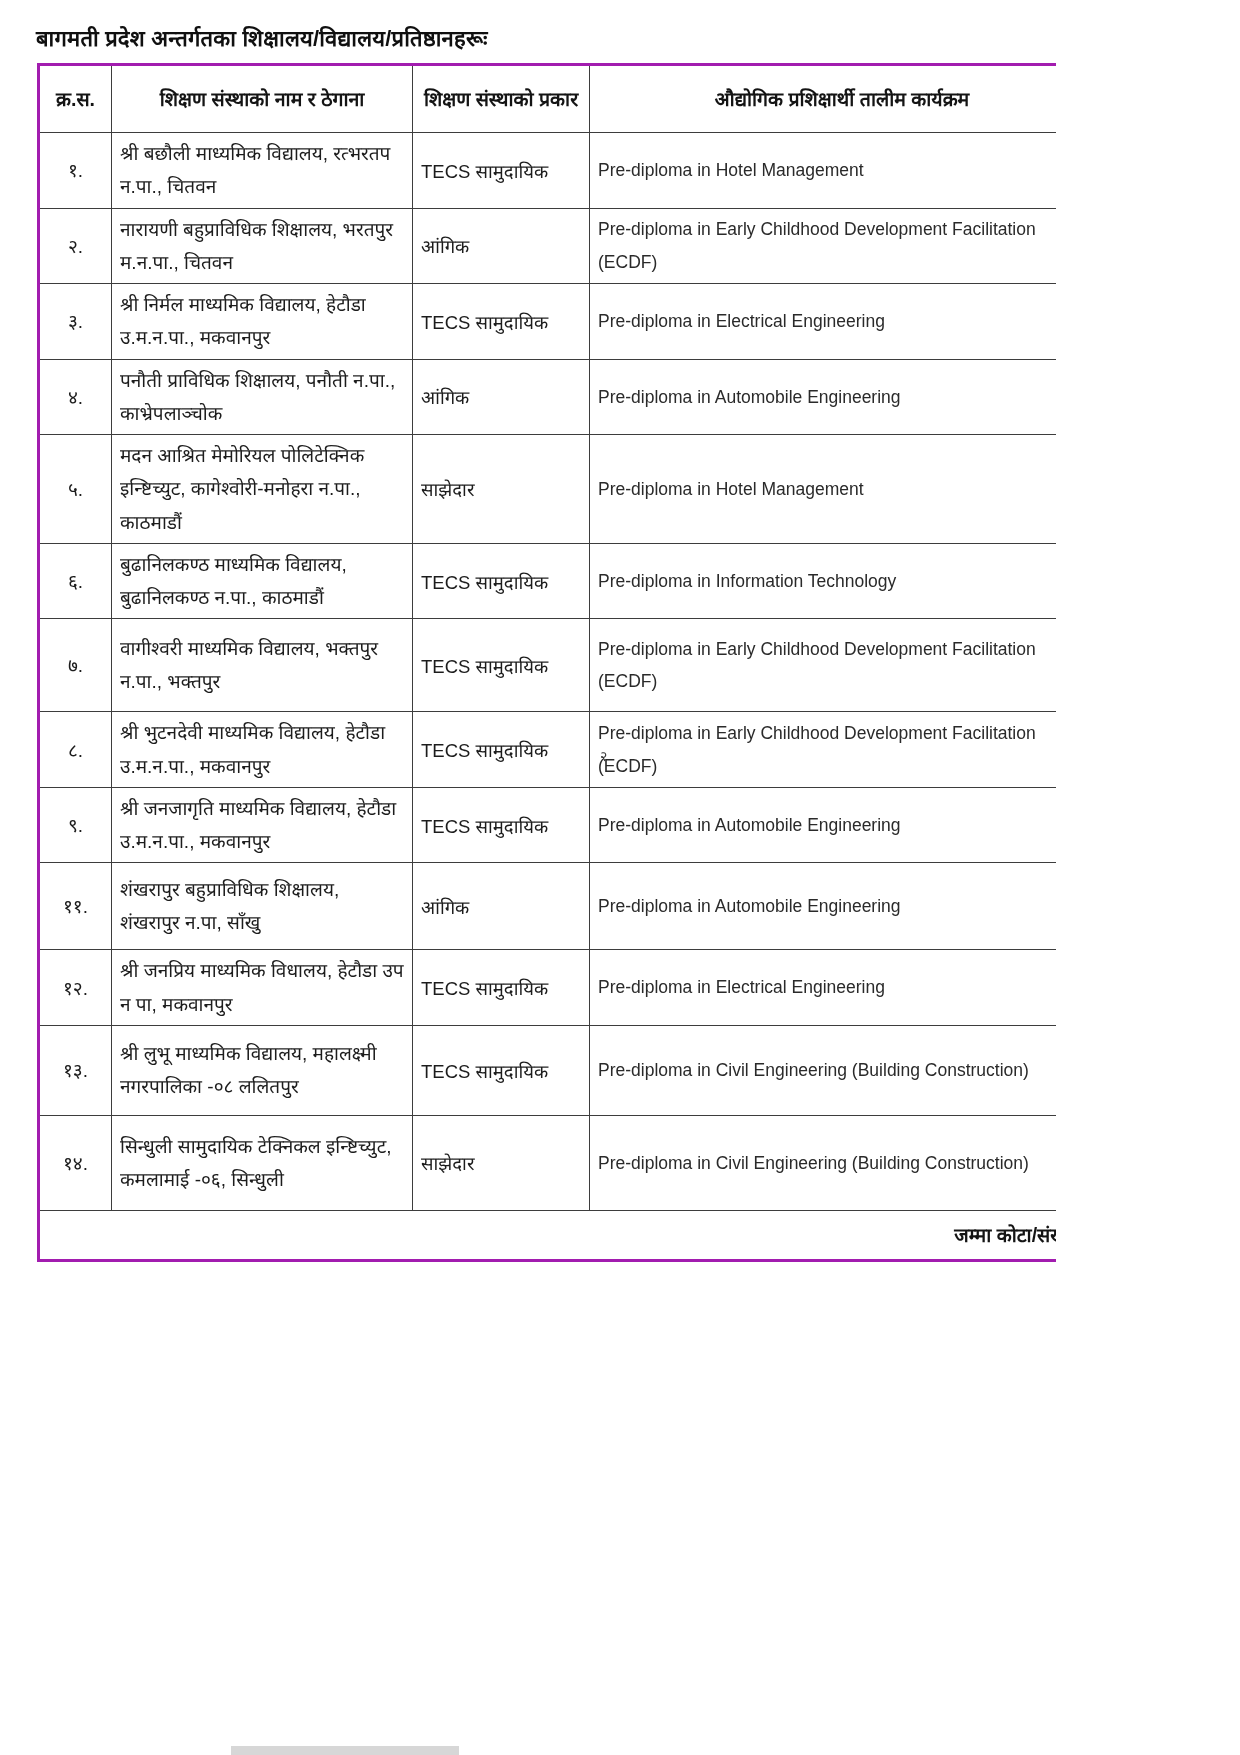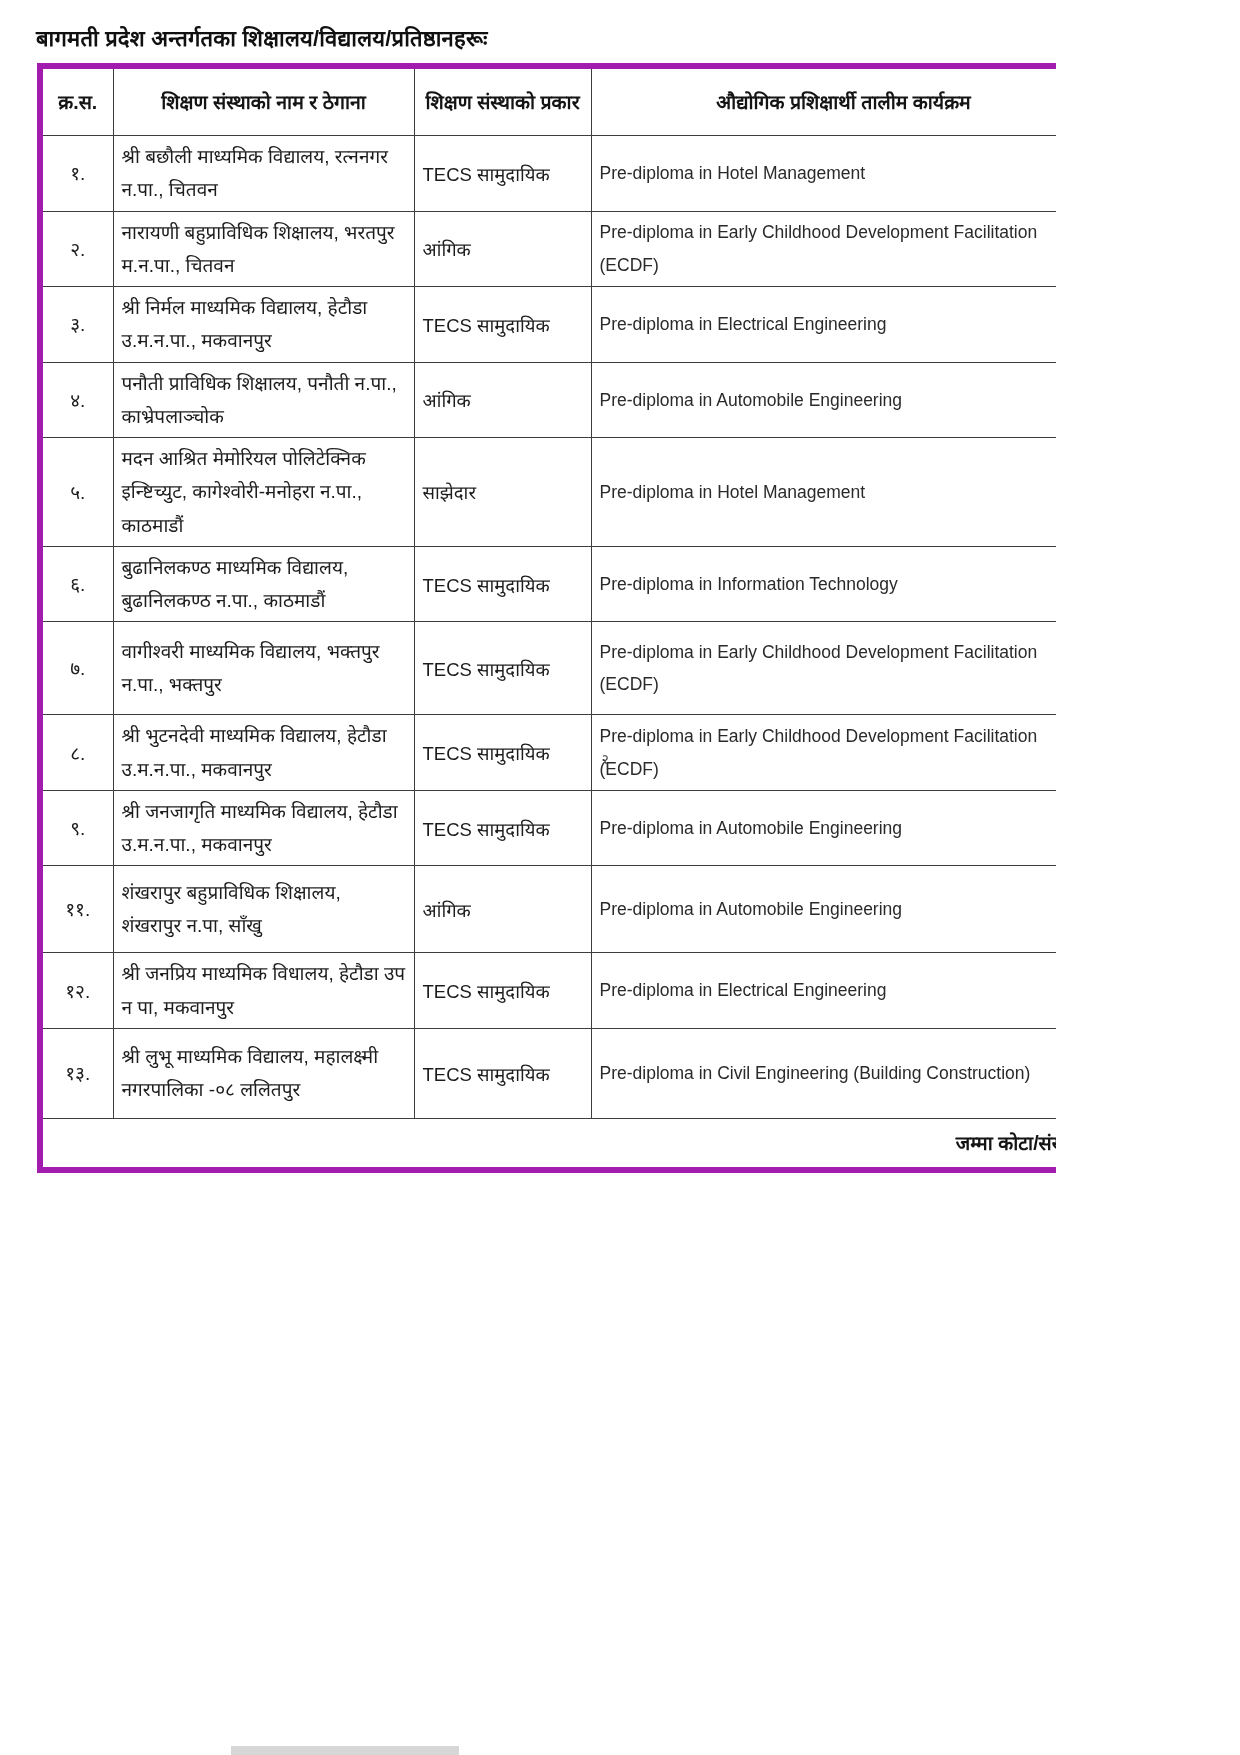--- a/index.html
+++ b/index.html
@@ -36,21 +36,21 @@
     font-size: 19px;
     color: #1c1c1c;
   }
   table.main-table th,
   table.main-table td {
     border: 1.6px solid #3d3d3d;
     vertical-align: middle;
     padding: 4px 8px;
     overflow: hidden;
   }
-  table.main-table { border: 6px solid #a21caf; padding-left: 31px; }
+  table.main-table { border: 3px solid #a21caf; padding-left: 31px; }
   col.c-sn      { width: 73px;  }
   col.c-name    { width: 301px; }
   col.c-type    { width: 177px; }
   col.c-program { width: 505px; }
   col.c-quota   { width: 126px; }
   thead th {
     font-weight: bold;
     text-align: center;
     font-size: 19.5px;
     height: 58px;
@@ -137,21 +137,21 @@
         <th>क्र.स.</th>
         <th>शिक्षण संस्थाको नाम र ठेगाना</th>
         <th>शिक्षण संस्थाको प्रकार</th>
         <th>औद्योगिक प्रशिक्षार्थी तालीम कार्यक्रम</th>
         <th>कोटा / संख्या</th>
       </tr>
     </thead>
     <tbody id="rows-body">
         <tr style="height: 62px;">
           <td class="sn">१.</td>
-          <td class="name">श्री बछौली माध्यमिक विद्यालय, रत्ननगर न.पा., चितवन</td>
+          <td class="name">श्री बछौली माध्यमिक विद्यालय, रत्भरतप न.पा., चितवन</td>
           <td class="type">TECS सामुदायिक</td>
           <td class="program">Pre-diploma in Hotel Management</td>
           <td class="quota">२५</td>
         </tr>
         <tr style="height: 70px;">
           <td class="sn">२.</td>
           <td class="name">नारायणी बहुप्राविधिक शिक्षालय, भरतपुर म.न.पा., चितवन</td>
           <td class="type">आंगिक</td>
           <td class="program">Pre-diploma in Early Childhood Development Facilitation (ECDF)</td>
           <td class="quota">२५</td>
@@ -216,20 +216,27 @@
           <td class="sn">१२.</td>
           <td class="name">श्री जनप्रिय माध्यमिक विधालय, हेटौडा उप न पा, मकवानपुर</td>
           <td class="type">TECS सामुदायिक</td>
           <td class="program">Pre-diploma in Electrical Engineering</td>
           <td class="quota">२५</td>
         </tr>
         <tr style="height: 90px;">
           <td class="sn">१३.</td>
           <td class="name">श्री लुभू माध्यमिक विद्यालय, महालक्ष्मी नगरपालिका -०८ ललितपुर</td>
           <td class="type">TECS सामुदायिक</td>
+          <td class="program">Pre-diploma in Civil Engineering (Building Construction)</td>
+          <td class="quota">२०</td>
+        </tr>
+        <tr style="height: 95px;">
+          <td class="sn">१४.</td>
+          <td class="name">सिन्धुली सामुदायिक टेक्निकल इन्ष्टिच्युट, कमलामाई -०६, सिन्धुली</td>
+          <td class="type">साझेदार</td>
           <td class="program">Pre-diploma in Civil Engineering (Building Construction)</td>
           <td class="quota">२०</td>
         </tr>
       </tbody>
     <tfoot>
       <tr>
         <td colspan="4" class="total-label">जम्मा कोटा/संख्या</td>
         <td class="total-value">३००</td>
       </tr>
     </tfoot>

